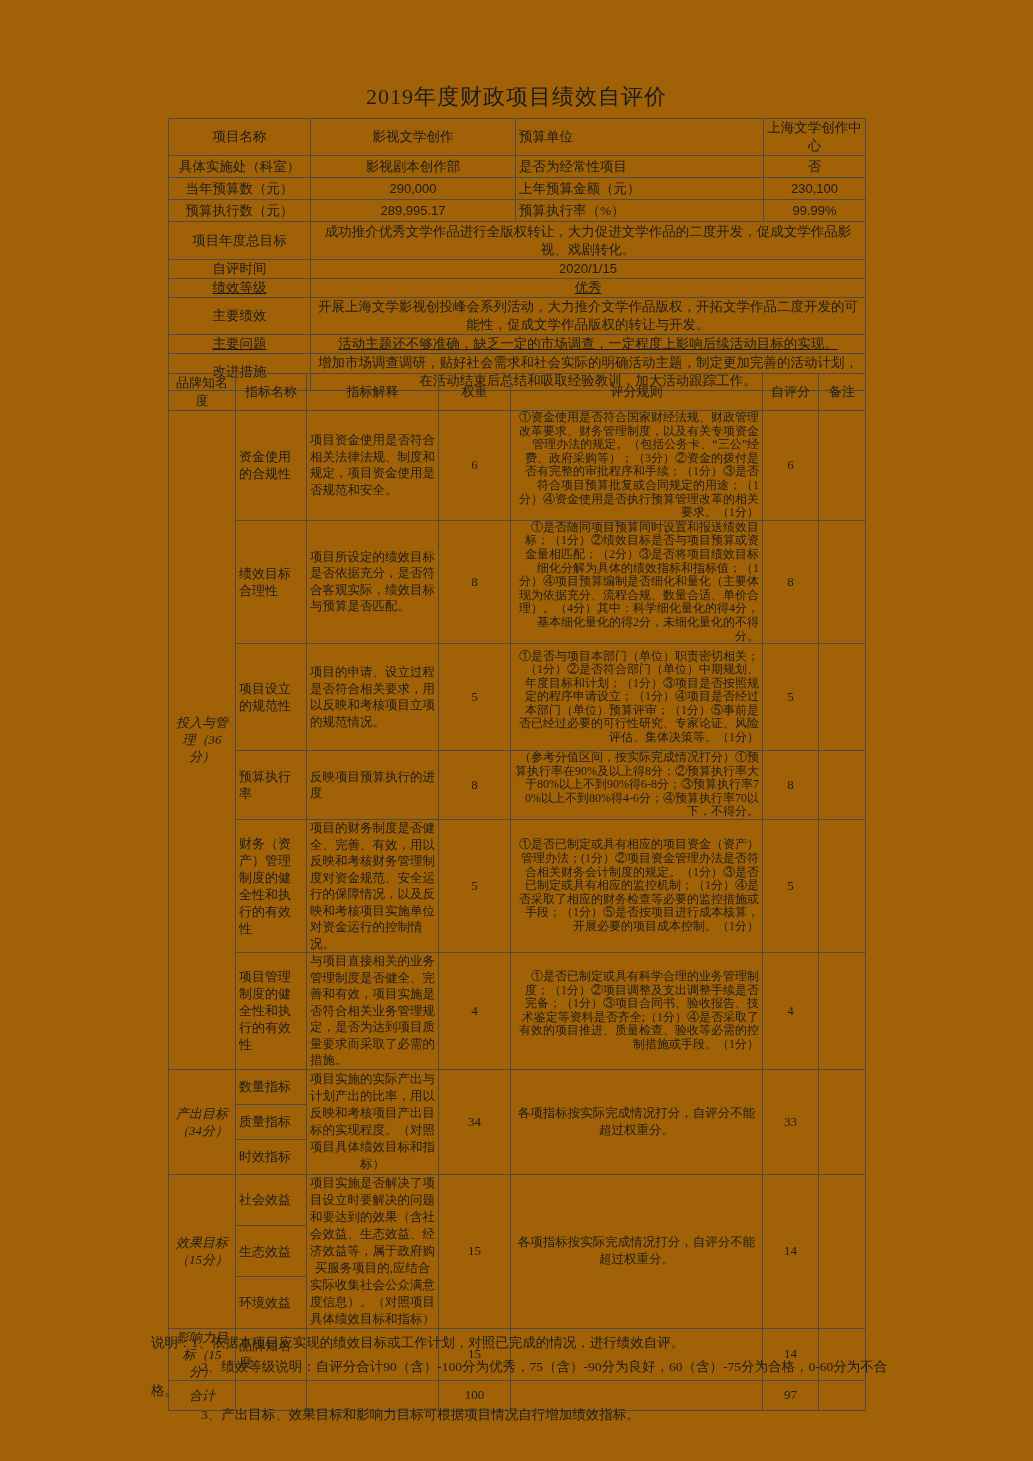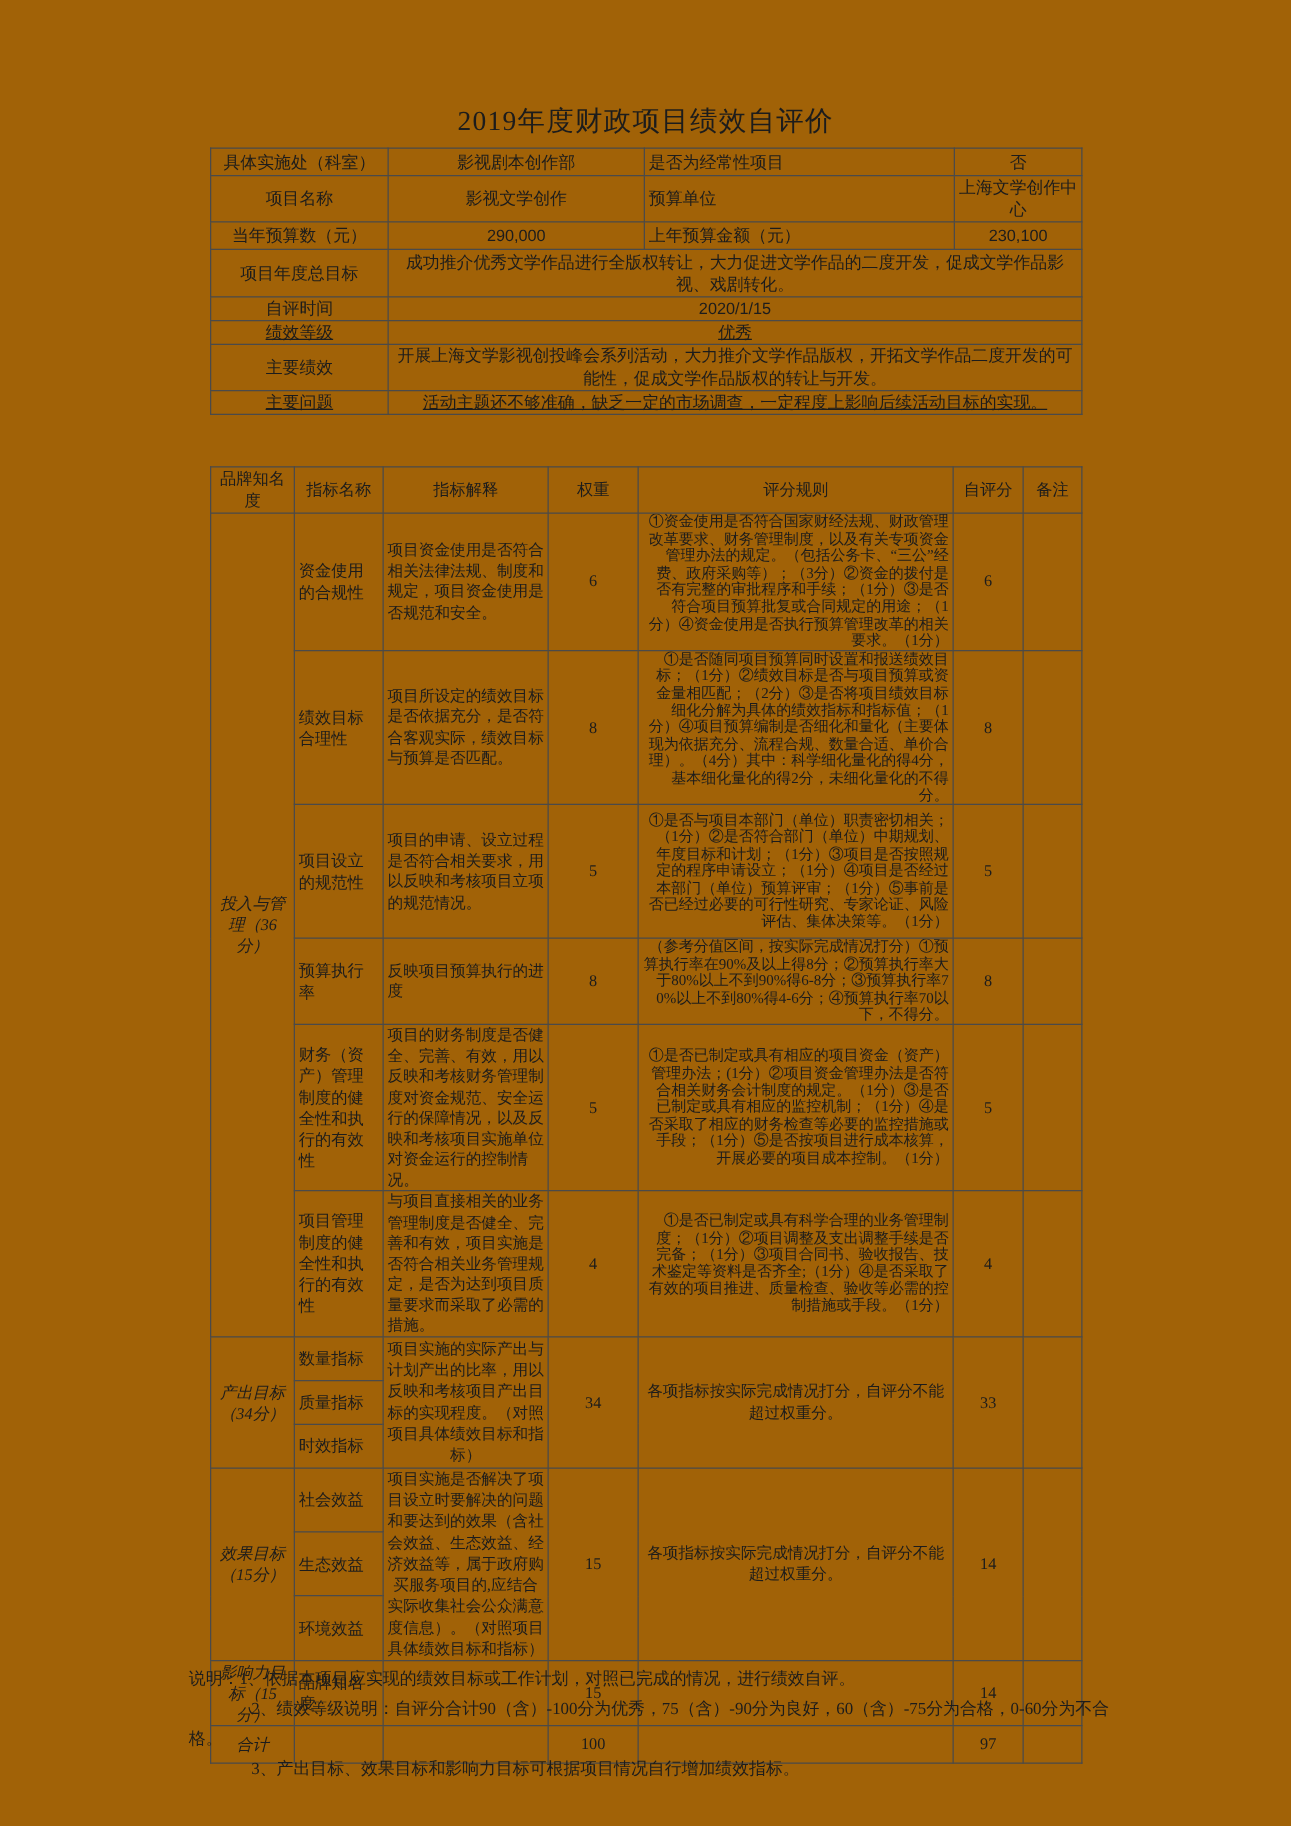--- a/index.html
+++ b/index.html
@@ -78,56 +78,66 @@
 
   <table class="tbl" id="info-table">
     <colgroup>
         <col style="width:142px">
         <col style="width:205px">
         <col style="width:248px">
         <col style="width:102px">
       </colgroup>
     <tbody>
       <tr class="h22">
+        <td class="c">项目名称</td>
+        <td class="c">影视文学创作</td>
+        <td class="l">预算单位</td>
+        <td class="c">上海文学创作中心</td>
+      </tr>
+      <tr class="h22">
         <td class="c">具体实施处（科室）</td>
         <td class="c">影视剧本创作部</td>
         <td class="l">是否为经常性项目</td>
         <td class="c">否</td>
       </tr>
       <tr class="h22">
-        <td class="c">项目名称</td>
-        <td class="c">影视文学创作</td>
-        <td class="l">预算单位</td>
-        <td class="c">上海文学创作中心</td>
-      </tr>
-      <tr class="h22">
         <td class="c">当年预算数（元）</td>
         <td class="c num">290,000</td>
         <td class="l">上年预算金额（元）</td>
         <td class="c num">230,100</td>
       </tr>
+      <tr class="h22">
+        <td class="c">预算执行数（元）</td>
+        <td class="c num">289,995.17</td>
+        <td class="l">预算执行率（%）</td>
+        <td class="c num">99.99%</td>
+      </tr>
       <tr class="h38">
         <td class="c">项目年度总目标</td>
         <td class="span-val" colspan="3">成功推介优秀文学作品进行全版权转让，大力促进文学作品的二度开发，促成文学作品影视、戏剧转化。</td>
       </tr>
       <tr class="h19">
         <td class="c">自评时间</td>
         <td class="span-val num" colspan="3">2020/1/15</td>
       </tr>
       <tr class="h18">
         <td class="c">绩效等级</td>
         <td class="span-val" colspan="3">优秀</td>
       </tr>
       <tr class="h36">
         <td class="c">主要绩效</td>
         <td class="span-val" colspan="3">开展上海文学影视创投峰会系列活动，大力推介文学作品版权，开拓文学作品二度开发的可能性，促成文学作品版权的转让与开发。</td>
       </tr>
       <tr class="h18">
         <td class="c">主要问题</td>
         <td class="span-val" colspan="3">活动主题还不够准确，缺乏一定的市场调查，一定程度上影响后续活动目标的实现。</td>
+      </tr>
+      <tr class="h33">
+        <td class="c">改进措施</td>
+        <td class="span-val" colspan="3">增加市场调查调研，贴好社会需求和社会实际的明确活动主题，制定更加完善的活动计划，在活动结束后总结和吸取经验教训，加大活动跟踪工作。</td>
       </tr>
     </tbody>
   </table>
 
   <table class="tbl" id="ind-table">
     <colgroup>
         <col style="width:67px">
         <col style="width:71px">
         <col style="width:132px">
         <col style="width:72px">

